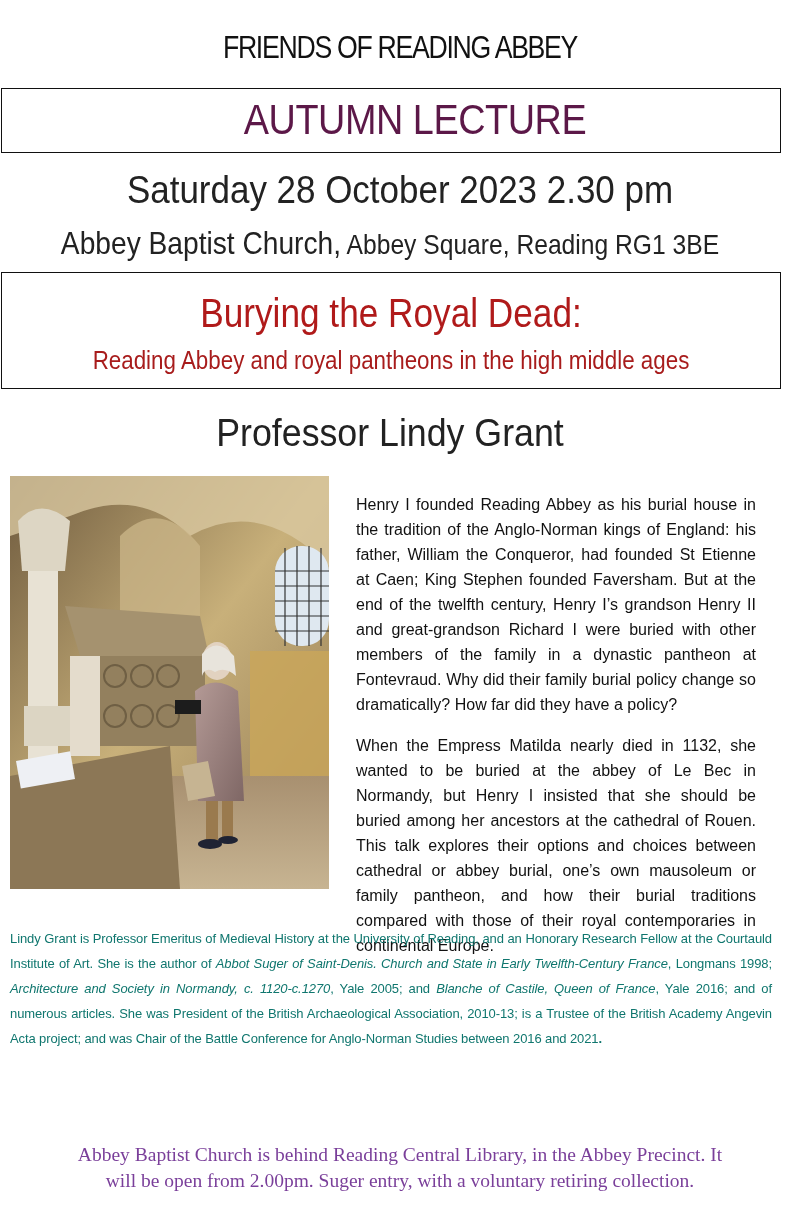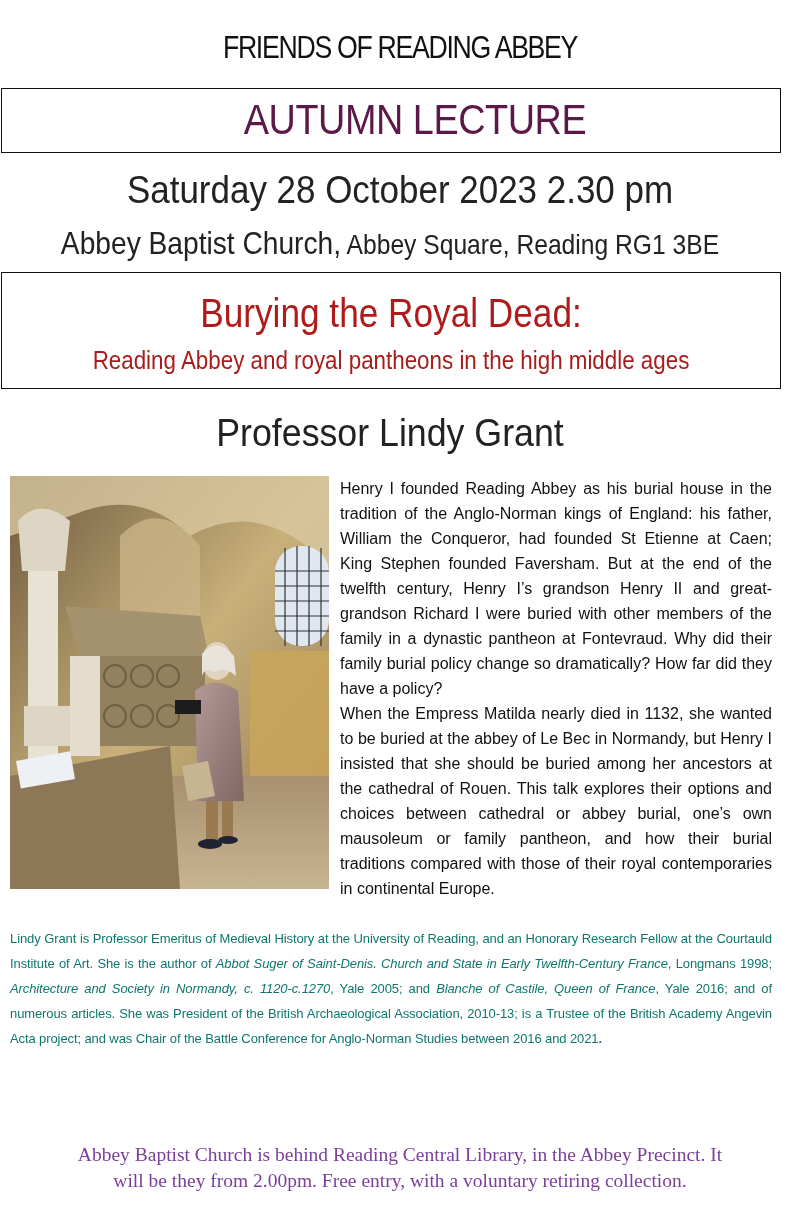--- a/index.html
+++ b/index.html
@@ -29,21 +29,21 @@
                    margin-top: 6px; transform: scaleX(0.86); }
 
   .speaker { position: absolute; top: 408px; left: 0; width: 780px; text-align: center;
              font-size: 38px; line-height: 50px; color: #222; transform: scaleX(0.94); }
 
   .photo { position: absolute; left: 10px; top: 476px; width: 319px; height: 413px;
            overflow: hidden; background: #8a7450; }
 
   .abstract { position: absolute; left: 340px; top: 476px; width: 432px;
               font-size: 16px; line-height: 25px; text-align: justify; color: #111; }
-  .abstract p { margin: 0; }
+  .abstract p { margin: 16px; }
 
   .bio { position: absolute; left: 10px; top: 926px; width: 762px;
          font-size: 13px; line-height: 25px; text-align: justify; color: #0f766e;
          letter-spacing: -0.1px; }
   .bio i { font-style: italic; }
   .bio b { font-weight: bold; }
 
   .footer { position: absolute; top: 1122px; left: 0; width: 800px; text-align: center;
             font-family: "Liberation Serif", "DejaVu Serif", serif;
             font-size: 19.5px; line-height: 26px; color: #7a3f9a; margin-top: 20px; }
@@ -143,14 +143,14 @@
 
 <div class="abstract">
   <p>Henry I founded Reading Abbey as his burial house in the tradition of the Anglo-Norman kings of England: his father, William the Conqueror, had founded St Etienne at Caen; King Stephen founded Faversham. But at the end of the twelfth century, Henry I’s grandson Henry II and great-grandson Richard I were buried with other members of the family in a dynastic pantheon at Fontevraud. Why did their family burial policy change so dramatically?  How far did they have a policy?</p>
   <p>When the Empress Matilda nearly died in 1132, she wanted to be buried at the abbey of Le Bec in Normandy, but Henry I insisted that she should be buried among her ancestors at the cathedral of Rouen. This talk explores their options and choices between cathedral or abbey burial, one’s own mausoleum or family pantheon, and how their burial traditions compared with those of their royal contemporaries in continental Europe.</p>
 </div>
 
 <div class="bio"><span>Lindy Grant is Professor Emeritus of Medieval History at the University of Reading, and an Honorary Research Fellow at the Courtauld Institute of Art. She is the author of </span><i>Abbot Suger of Saint-Denis. Church and State in Early Twelfth-Century France</i><span>, Longmans 1998; </span><i>Architecture and Society in Normandy, c. 1120-c.1270</i><span>, Yale 2005; and </span><i>Blanche of Castile, Queen of France</i><span>, Yale 2016; and of numerous articles. She was President of the British Archaeological Association, 2010-13; is a Trustee of the British Academy Angevin Acta project; and was Chair of the Battle Conference for Anglo-Norman Studies between 2016 and 2021</span><b>.</b></div>
 
 <div class="footer">
   <div>Abbey Baptist Church is behind Reading Central Library, in the Abbey Precinct. It</div>
-  <div>will be they from 2.00pm. Free entry, with a voluntary retiring collection.</div>
+  <div>will be open from 2.00pm. Suger entry, with a voluntary retiring collection.</div>
 </div>
 
 </body></html>

